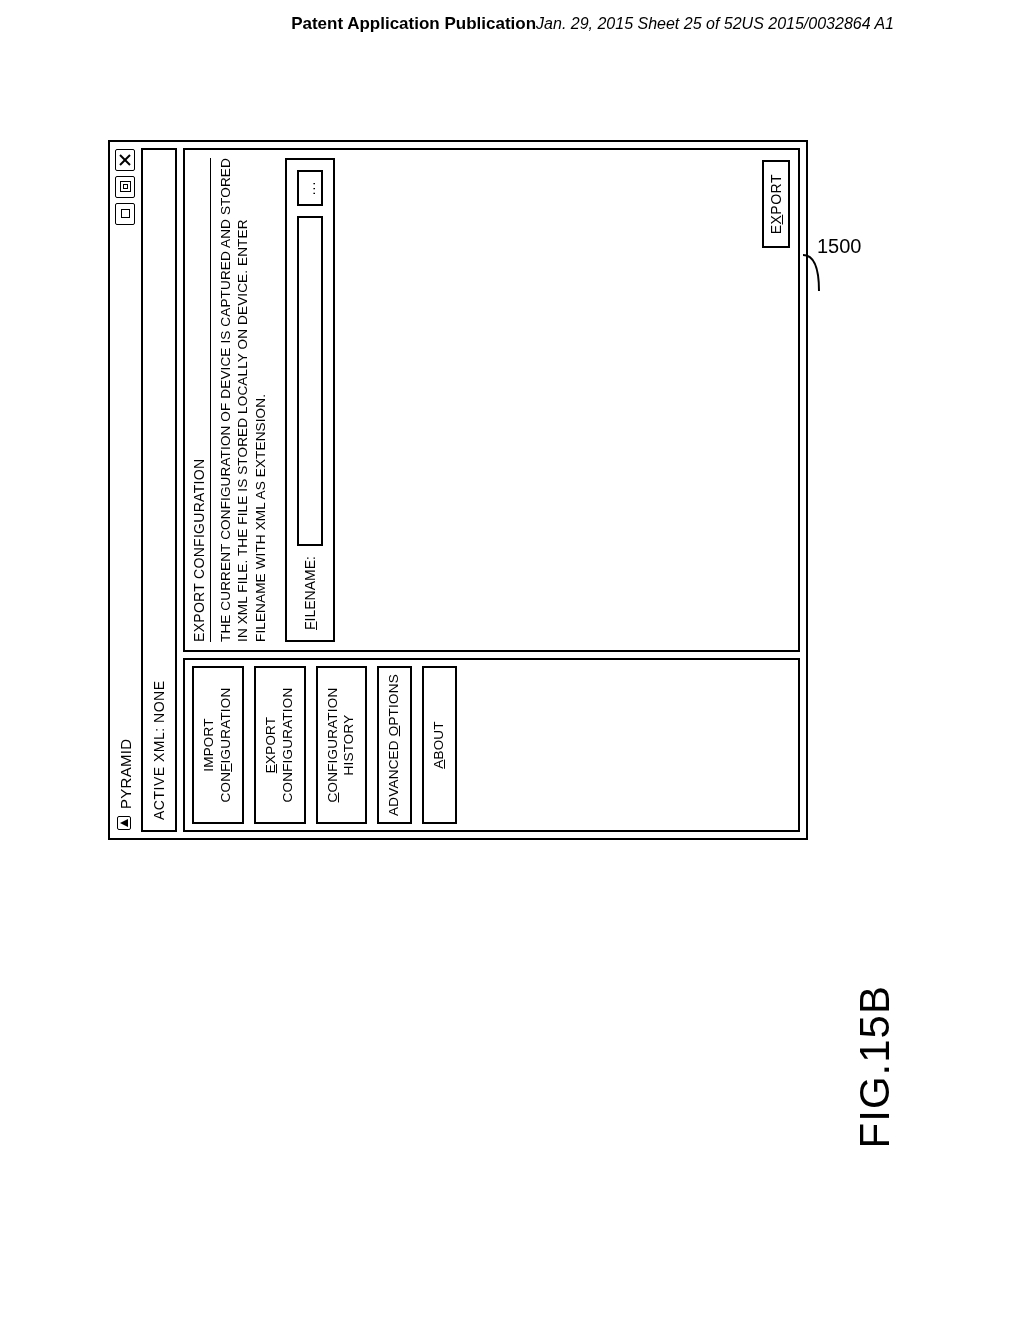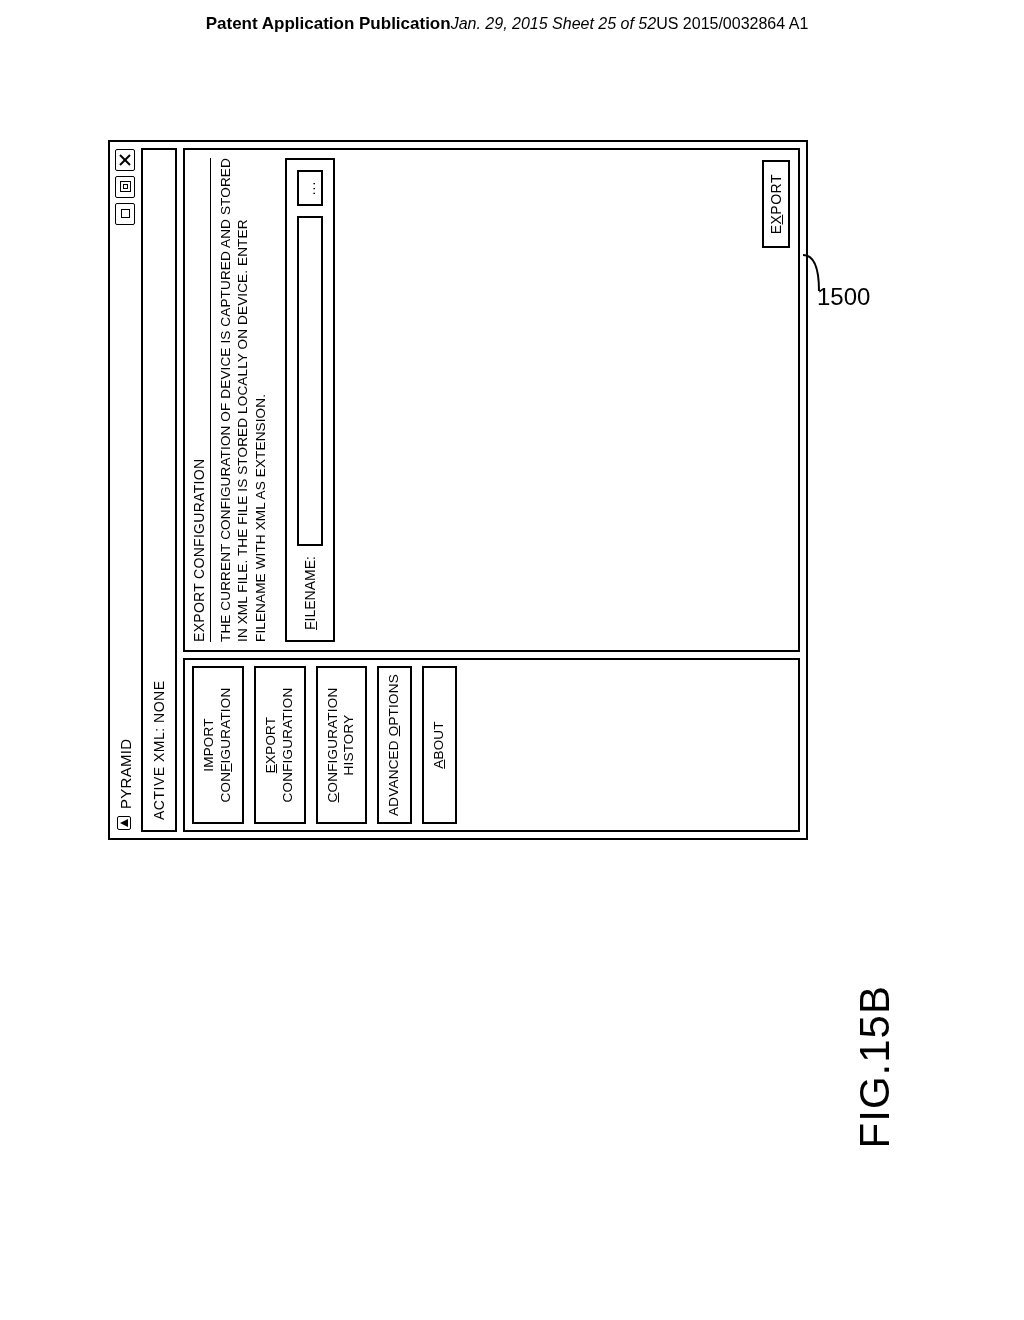--- a/index.html
+++ b/index.html
@@ -5,28 +5,28 @@
   * { box-sizing: border-box; margin: 0; padding: 0; }
   body {
     width: 1024px;
     height: 1320px;
     background: #fff;
     font-family: Arial, Helvetica, sans-serif;
     position: relative;
   }
   .page-header {
     display: flex;
-    justify-content: center;
+    justify-content: flex-end;
     align-items: center;
     padding: 14px 130px 12px 120px;
     font-size: 17px;
   }
   .page-header .left { font-weight: bold; }
   .page-header .center { font-size: 16px; font-style: italic; }
-  .page-header .right { font-size: 16px; }
+  .page-header .right { font-size: 16px; font-style: italic; }
 
   .figure-stage {
     position: absolute;
     left: 108px;
     top: 140px;
     width: 700px;
     height: 700px;
     transform: rotate(-90deg);
     transform-origin: center center;
   }
@@ -188,22 +188,21 @@
     font-size: 14px;
     letter-spacing: 0.5px;
     background:#fff;
   }
   .export-btn .u{text-decoration:underline;}
 
   .ref-marker {
     position: absolute;
     left: 817px;
     top: 235px;
-    font-size: 24px;
-    margin-top: 48px;
+    font-size: 20px;
   }
   .ref-lead {
     position:absolute;
     left:801px; top:253px;
     width:30px; height:40px;
   }
   .ref-lead svg{width:100%;height:100%;}
 
   .fig-label {
     position: absolute;

